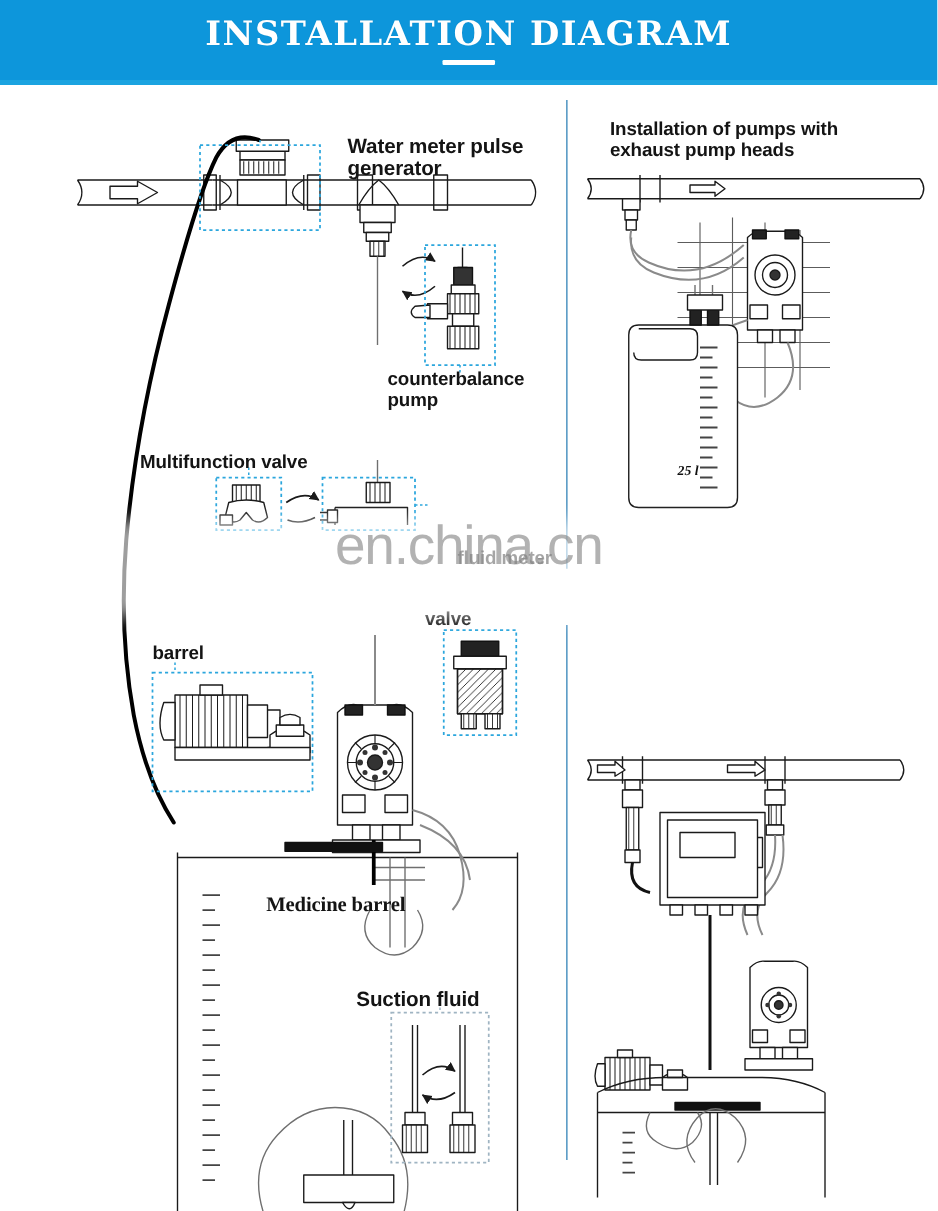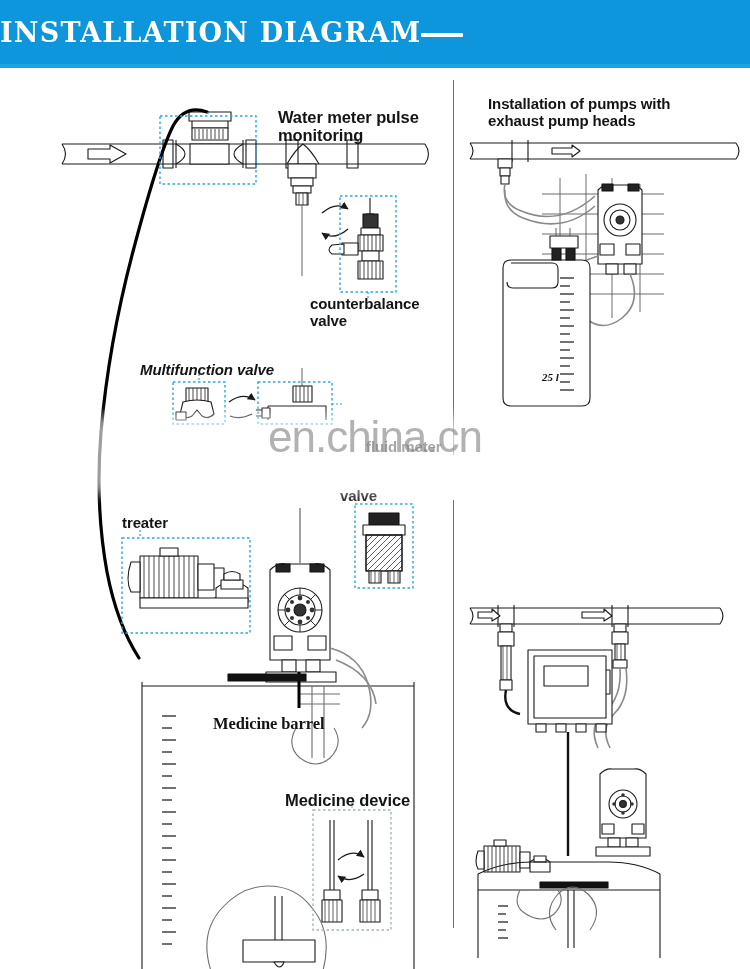--- a/index.html
+++ b/index.html
@@ -1,22 +1,22 @@
 <!DOCTYPE html>
 <html><head>
 <meta charset="utf-8">
 <style>
   html,body{margin:0;padding:0;background:#fff;}
   body{width:750px;height:969px;position:relative;overflow:hidden;
        font-family:"Liberation Sans",sans-serif;color:#111;}
 
   
   #header{position:absolute;left:0;top:0;width:750px;height:64px;background:#0d96db;}
-  #header-inner{width:100%;height:100%;display:flex;
-                align-items:center;}
+  #header-inner{width:100%;height:100%;display:flex;flex-direction:column;
+                align-items:center;justify-content:center;}
   #header-title{color:#fff;font-family:"DejaVu Serif","Liberation Serif",serif;
                 font-weight:bold;font-size:27px;letter-spacing:1.2px;
                 text-shadow:0 0 1px rgba(0,0,0,.12);}
   #header-rule{width:42px;height:4px;background:#fff;margin-top:5px;border-radius:1px;}
   #header-edge{position:absolute;left:0;top:64px;width:750px;height:4px;background:#1ba3e0;}
 
   
   #canvas{position:absolute;left:0;top:68px;width:750px;height:901px;background:#fff;}
   .layer{position:absolute;left:0;top:0;width:750px;height:901px;}
 
@@ -411,29 +411,29 @@
       <path d="M208,44 L208,48"></path>
       <path d="M368,224 L368,230"></path>
       <path d="M199,306 L199,314"></path>
       <path d="M332,336 L342,336"></path>
       <path d="M140,462 L140,470"></path>
       <path d="M352,734 L352,742" stroke="#9fb4c2"></path>
     </g>
   </svg>
 
   <div class="lbl t17" style="left:278px;top:40px;">Water meter pulse
-monitoring</div>
+generator</div>
   <div class="lbl t15" style="left:310px;top:228px;">counterbalance
-valve</div>
-  <div class="lbl t15" style="left:140px;top:294px;font-style:italic;">Multifunction valve</div>
+pump</div>
+  <div class="lbl t15" style="left:112px;top:294px;">Multifunction valve</div>
   <div class="lbl t15" style="left:366px;top:339px;margin-top:32px;">fluid meter</div>
   <div class="lbl t15" style="left:340px;top:420px;">valve</div>
-  <div class="lbl t15" style="left:122px;top:447px;">treater</div>
+  <div class="lbl t15" style="left:122px;top:447px;">barrel</div>
   <div class="lbl t17" style="left:213px;top:647px;font-family:Liberation Serif, serif;">Medicine barrel</div>
-  <div class="lbl t17" style="left:285px;top:723px;">Medicine device</div>
+  <div class="lbl t17" style="left:285px;top:723px;">Suction fluid</div>
 
   <div class="lbl t15" style="left:488px;top:28px;">Installation of pumps with
 exhaust pump heads</div>
   <div style="position:absolute;left:508px;top:303px;font-size:11px;font-weight:bold;font-style:italic;
               font-family:'Liberation Serif',serif;color:#111;margin-left:34px;">25 l</div>
 
   <div class="vdiv" style="left:453px;top:12px;height:375px;"></div>
   <div class="vdiv" style="left:453px;top:432px;height:428px;"></div>
 
   <div id="wm">

